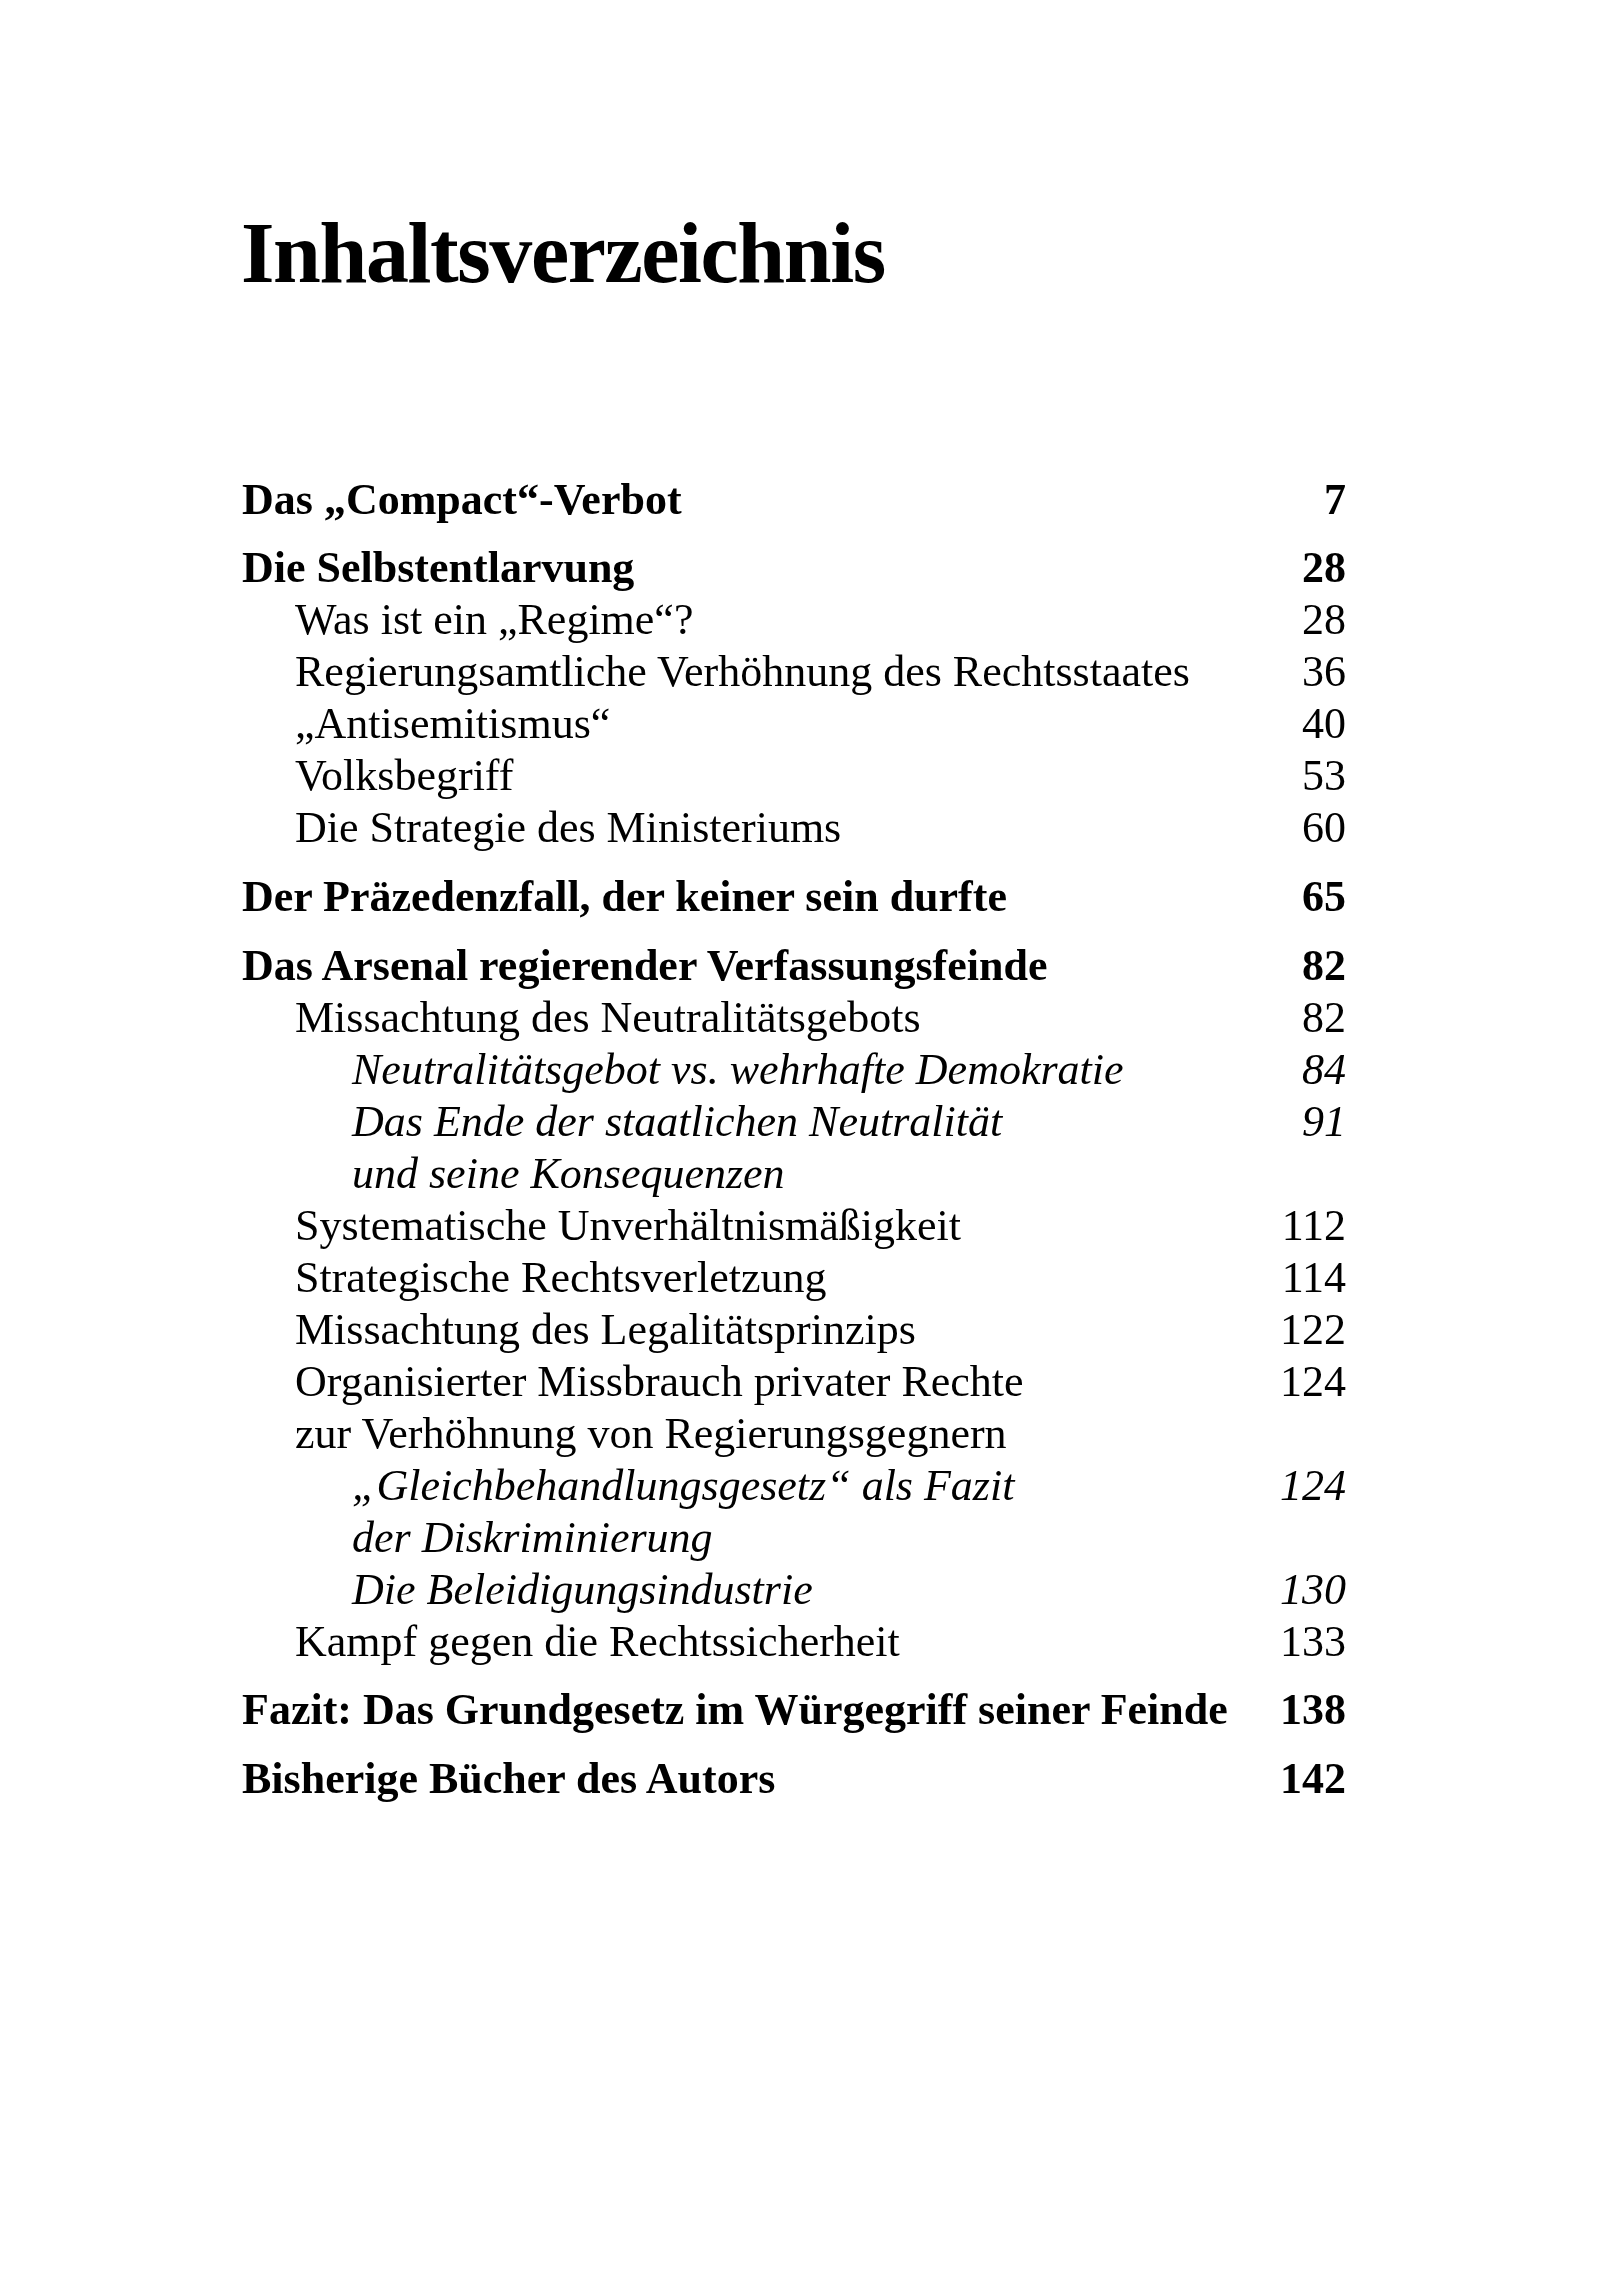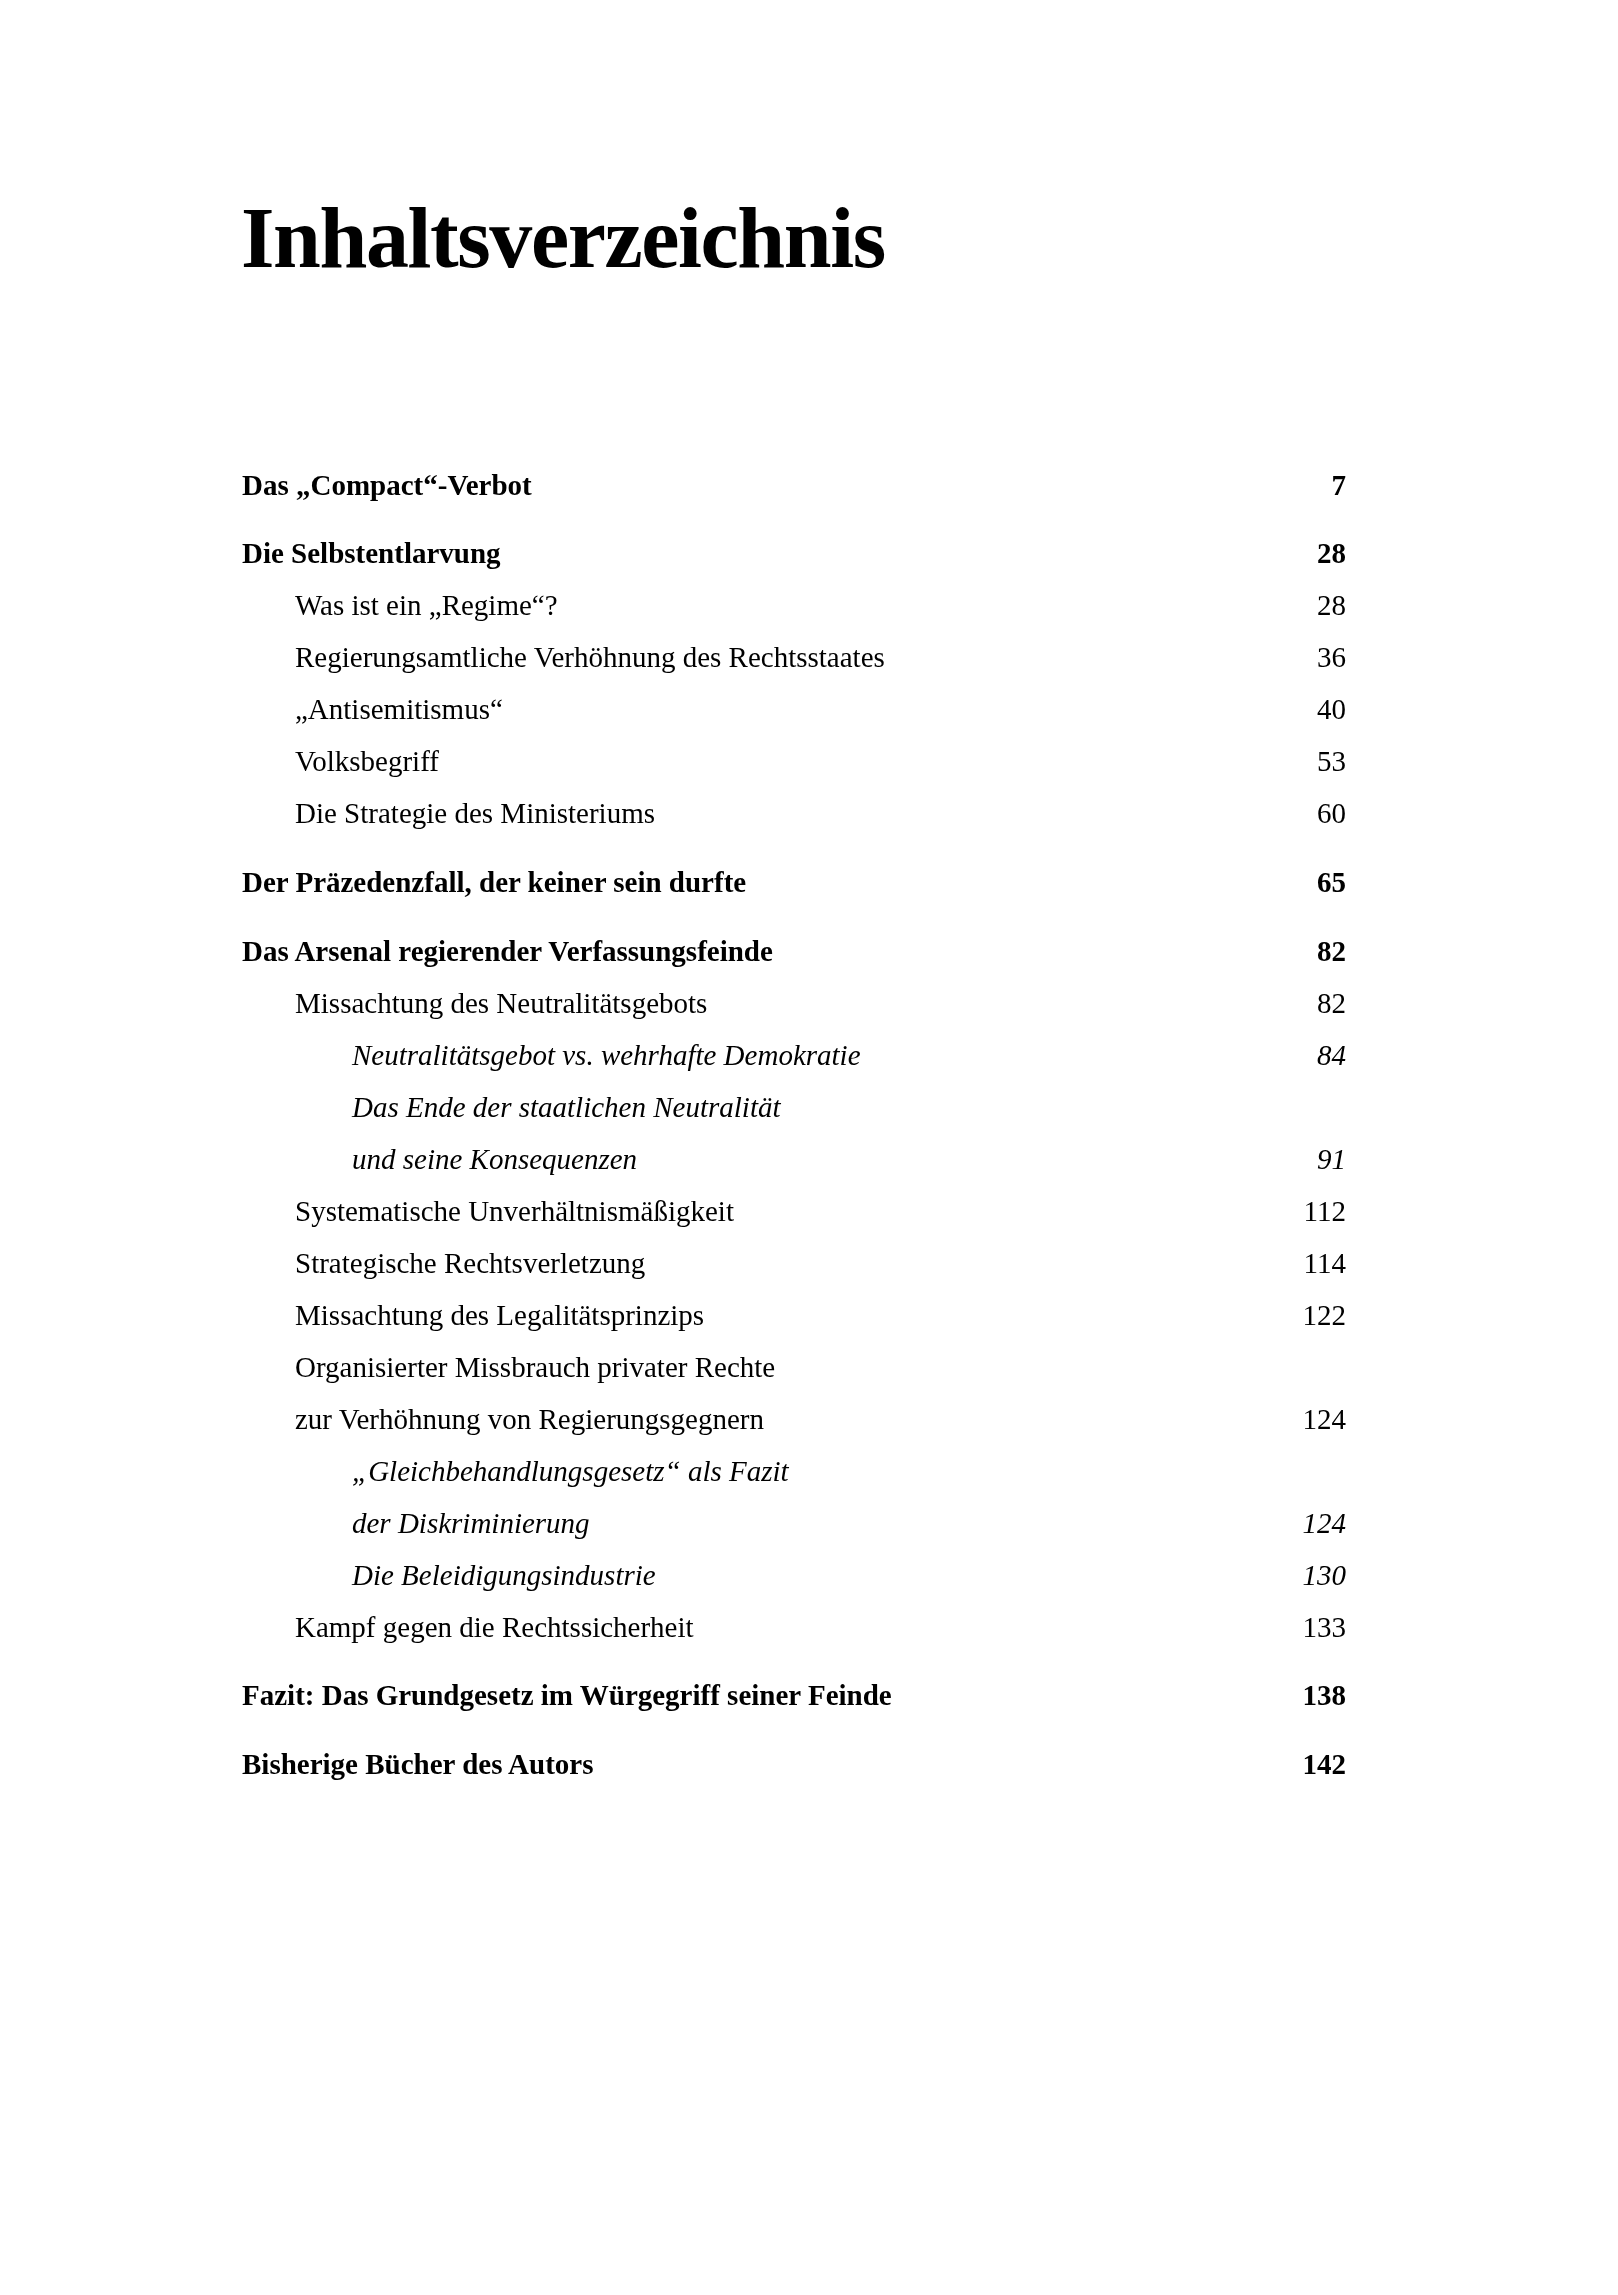--- a/index.html
+++ b/index.html
@@ -9,21 +9,21 @@
   }
   body {
     width: 1618px;
     height: 2295px;
     position: relative;
     font-family: "Liberation Serif", serif;
     color: #000000;
   }
   .page {
     position: absolute;
-    left: 0; top: 0;
+    left: 0; top: 15px;
     width: 1618px;
     height: 2069px;
     background: #ffffff;
     overflow: hidden;
   }
   .title {
     position: absolute;
     left: 241px;
     top: 195px;
     margin: 0;
@@ -35,22 +35,21 @@
     white-space: nowrap;
   }
   .toc {
     position: absolute;
     left: 242px;
     top: 442px;
     width: 1104px;
   }
   .entry {
     display: flex;
-    align-items: flex-end;
-    font-size: 29px;
+    font-size: 44px;
     line-height: 52px;
   }
   .entry .label {
     flex: 1 1 auto;
     min-width: 0;
   }
   .entry .line {
     white-space: nowrap;
   }
   .entry .num {

